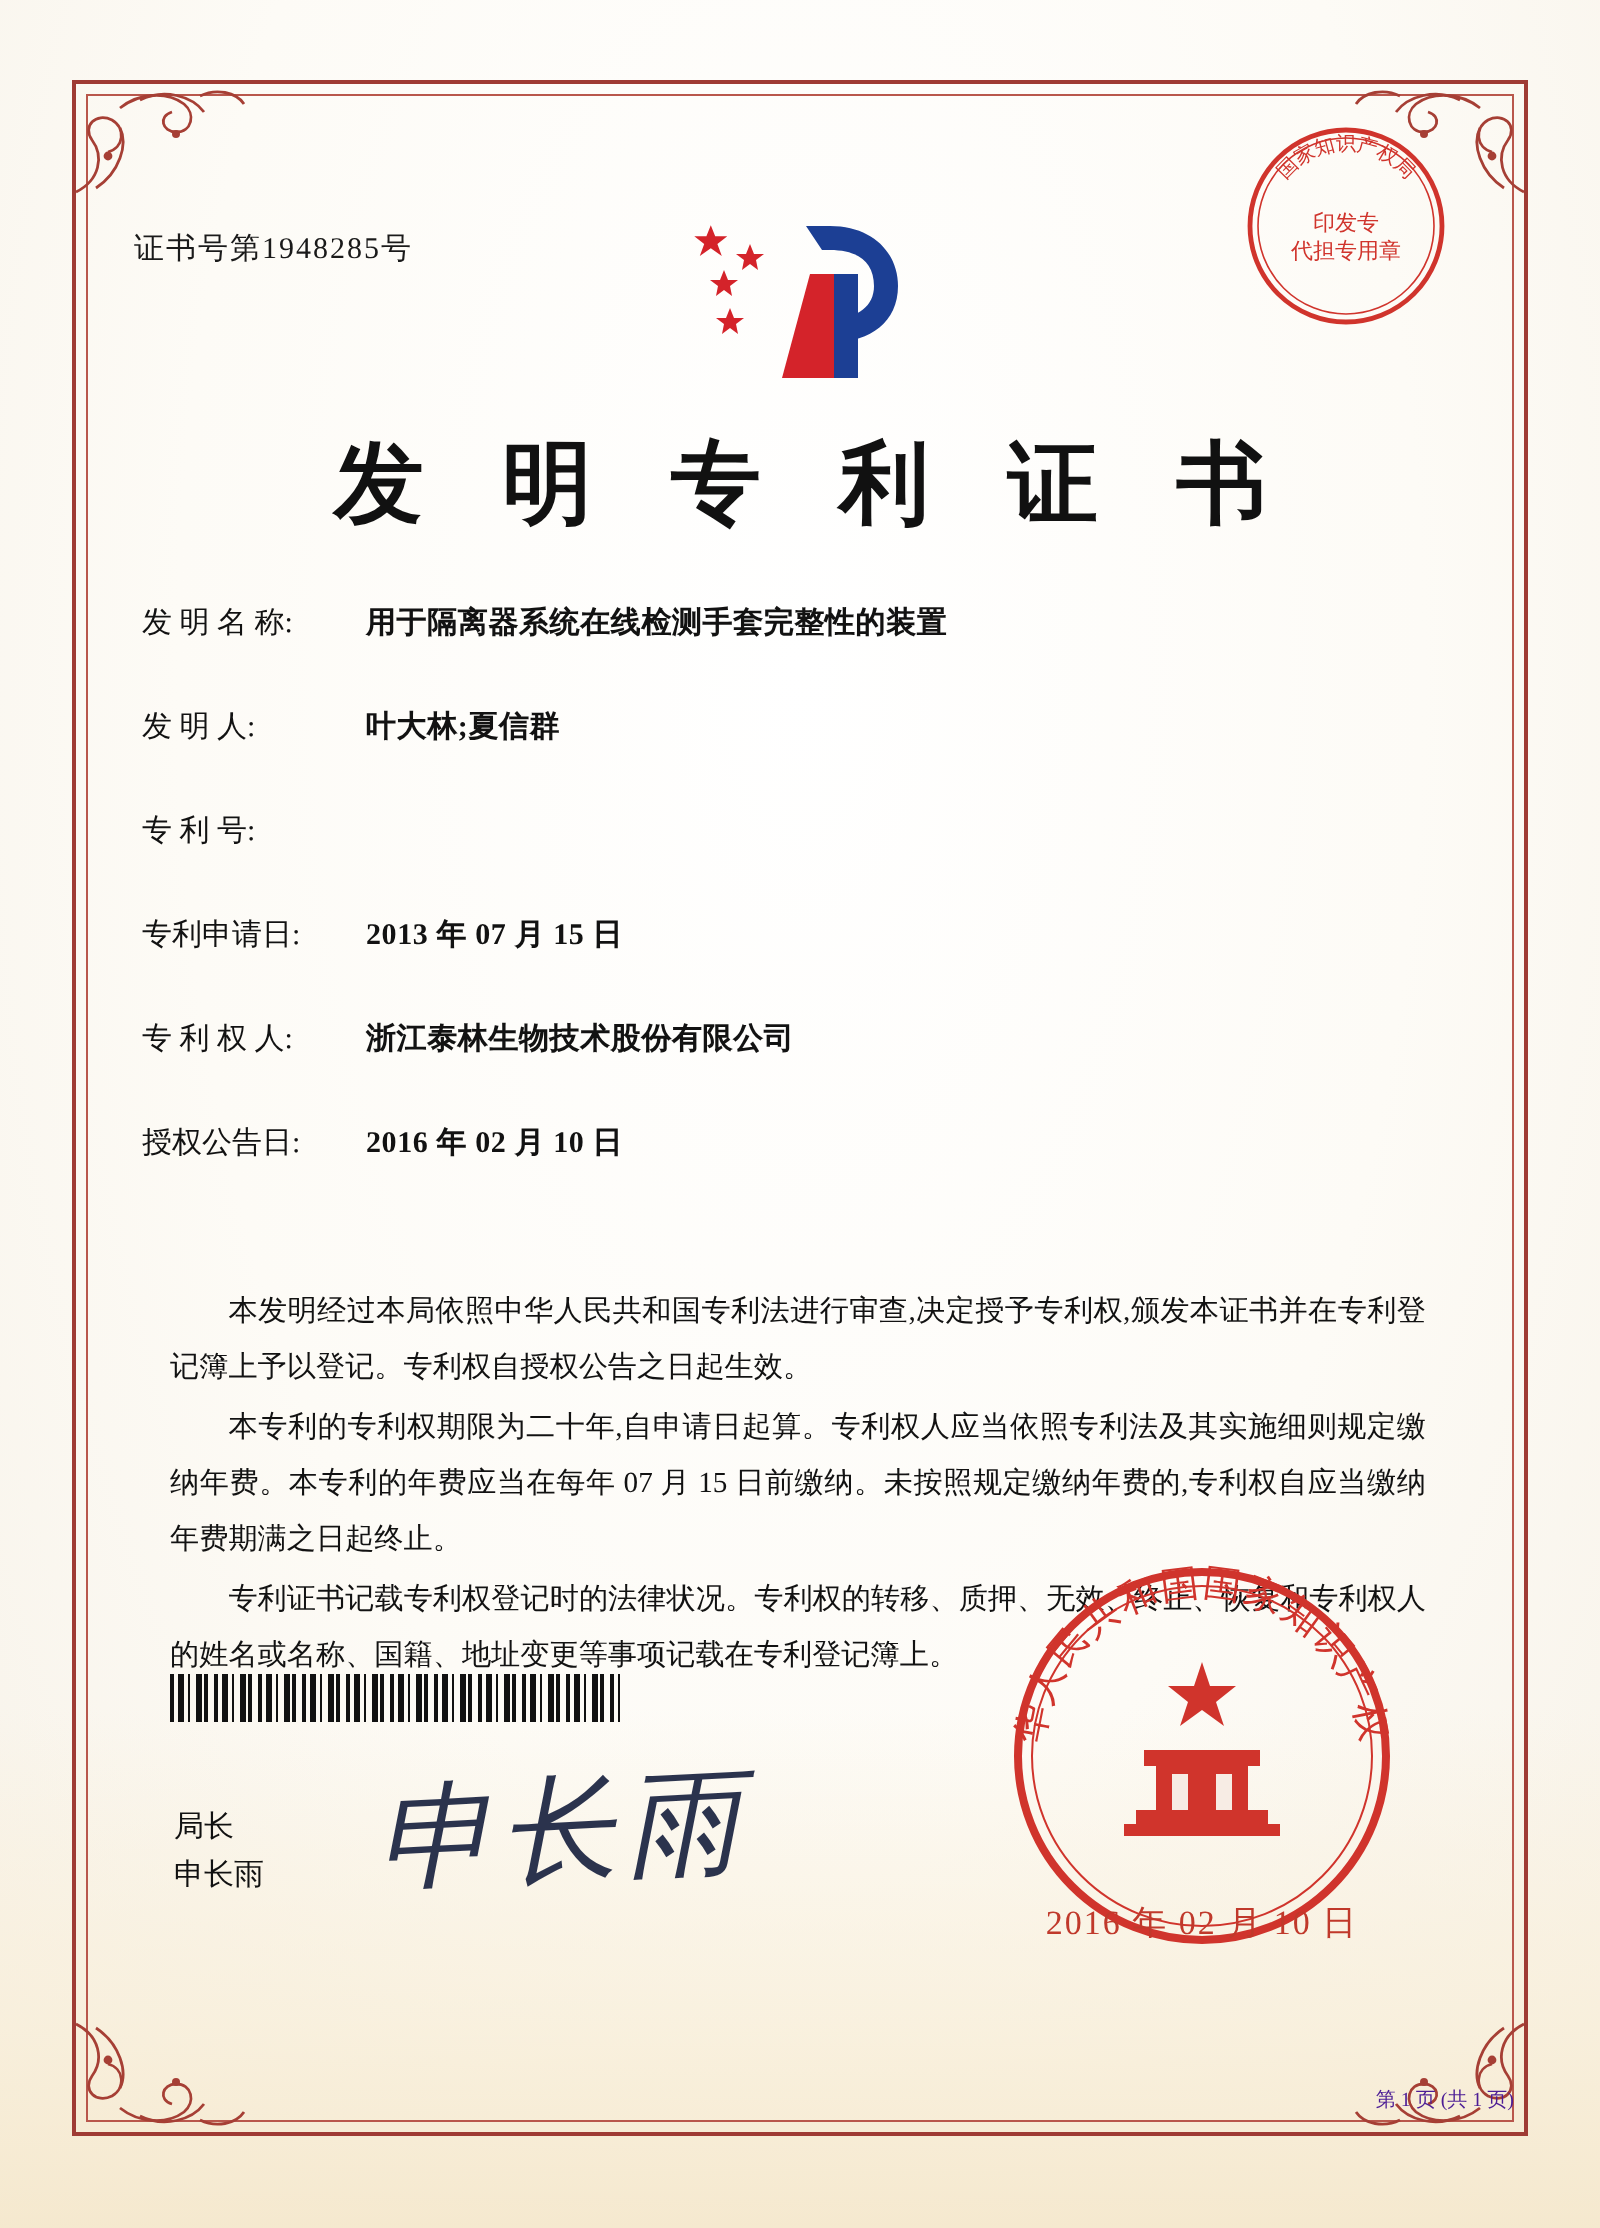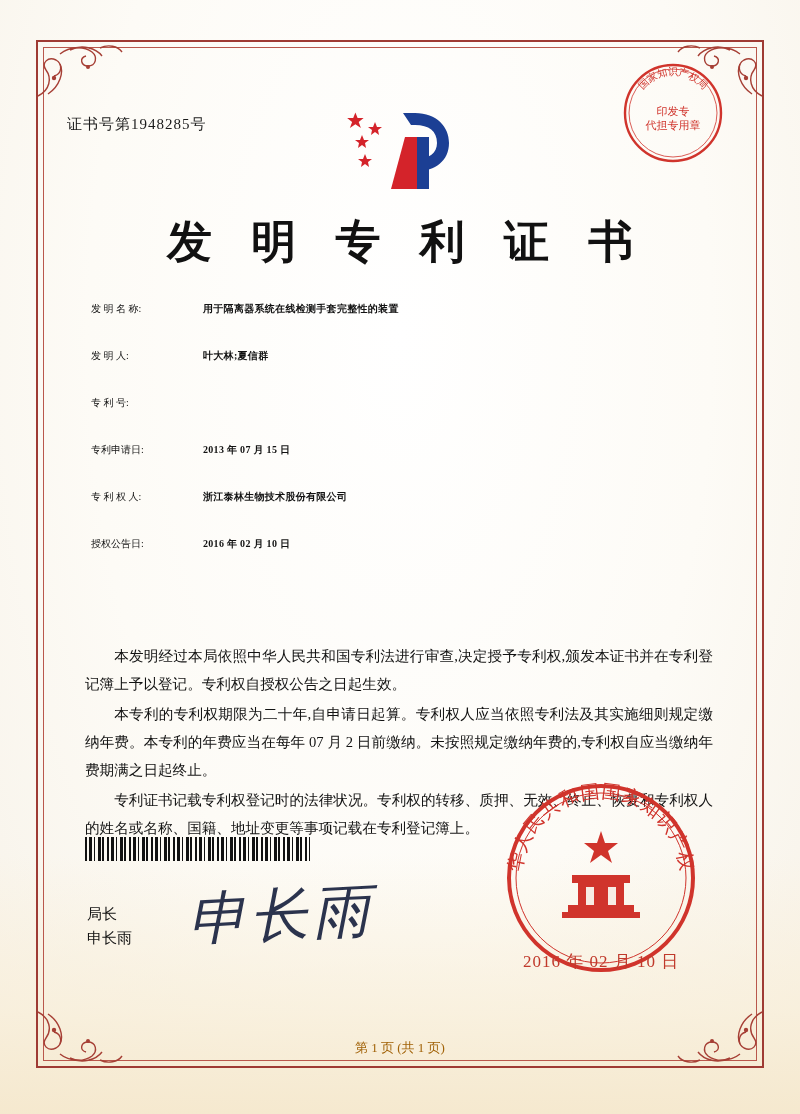--- a/index.html
+++ b/index.html
@@ -96,24 +96,24 @@
     font-size: 45px;
     font-weight: bold;
     letter-spacing: 14px;
     color: #111;
     text-indent: 14px;
     font-family: "Liberation Serif", "DejaVu Serif", serif;
   }
 
   .fields {
     position: absolute;
-    left: 48px;
+    left: 28px;
     right: 40px;
     top: 255px;
-    font-size: 10px;
+    font-size: 15px;
     color: #121212;
   }
   .field {
     display: flex;
     align-items: baseline;
     margin-bottom: 33px;
   }
   .field-label {
     width: 112px;
     flex: 0 0 112px;
@@ -197,23 +197,23 @@
     font-size: 17px;
     color: #c0392b;
     letter-spacing: 1px;
     font-weight: 500;
   }
 
   .page-footer {
     position: absolute;
     left: 0; right: 0;
     bottom: 4px;
-    text-align: center;
-    font-size: 13px;
-    color: #a16207;
+    text-align: right;
+    font-size: 10px;
+    color: #4c1d95;
   }
 </style>
 </head>
 <body>
 
 <div class="page">
   <div class="paper-tint"></div>
   <div class="bottom-wash"></div>
 
   <div class="border-outer"></div>
@@ -321,21 +321,21 @@
         <div class="field-value">浙江泰林生物技术股份有限公司</div>
       </div>
       <div class="field">
         <div class="field-label">授权公告日:</div>
         <div class="field-value">2016 年 02 月 10 日</div>
       </div>
     </div>
 
     <div class="paragraphs">
       <p>本发明经过本局依照中华人民共和国专利法进行审查,决定授予专利权,颁发本证书并在专利登记簿上予以登记。专利权自授权公告之日起生效。</p>
-      <p>本专利的专利权期限为二十年,自申请日起算。专利权人应当依照专利法及其实施细则规定缴纳年费。本专利的年费应当在每年 07 月 2 日前缴纳。未按照规定缴纳年费的,专利权自应当缴纳年费期满之日起终止。</p>
+      <p>本专利的专利权期限为二十年,自申请日起算。专利权人应当依照专利法及其实施细则规定缴纳年费。本专利的年费应当在每年 07 月 15 日前缴纳。未按照规定缴纳年费的,专利权自应当缴纳年费期满之日起终止。</p>
       <p>专利证书记载专利权登记时的法律状况。专利权的转移、质押、无效、终止、恢复和专利权人的姓名或名称、国籍、地址变更等事项记载在专利登记簿上。</p>
     </div>
 
     <div class="barcode"></div>
 
     <div class="signature-block">
       <div>局长</div>
       <div>申长雨</div>
     </div>
 

